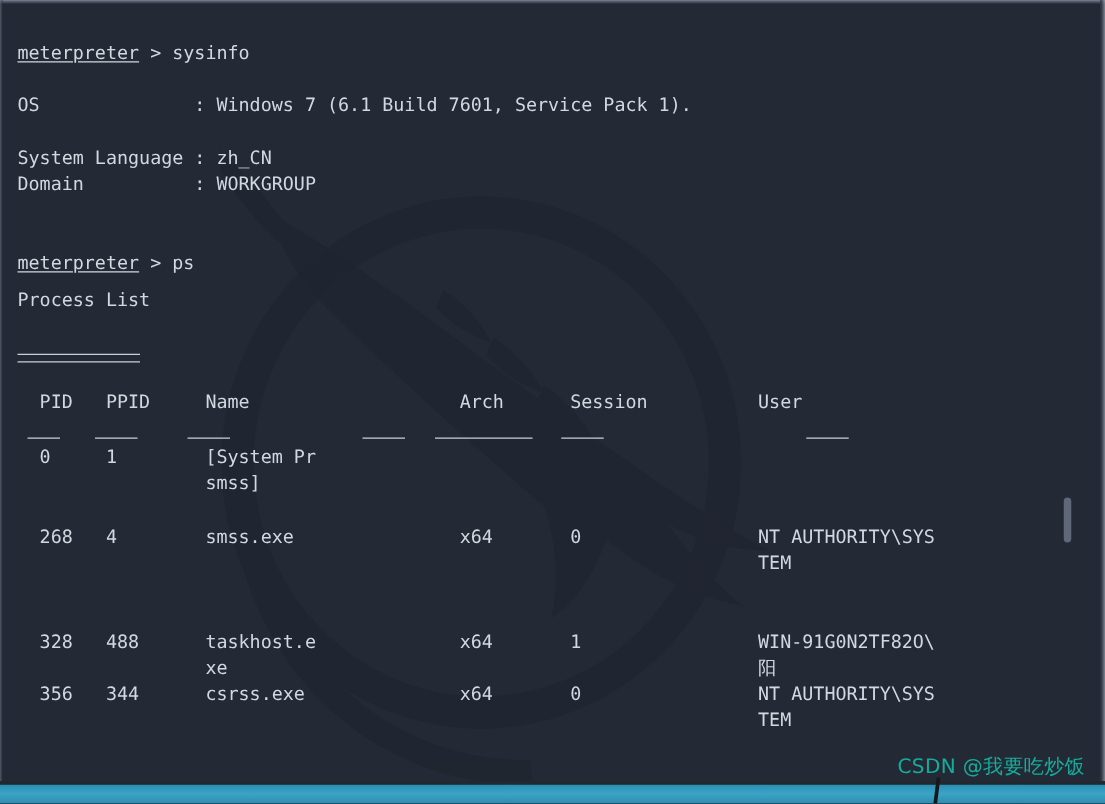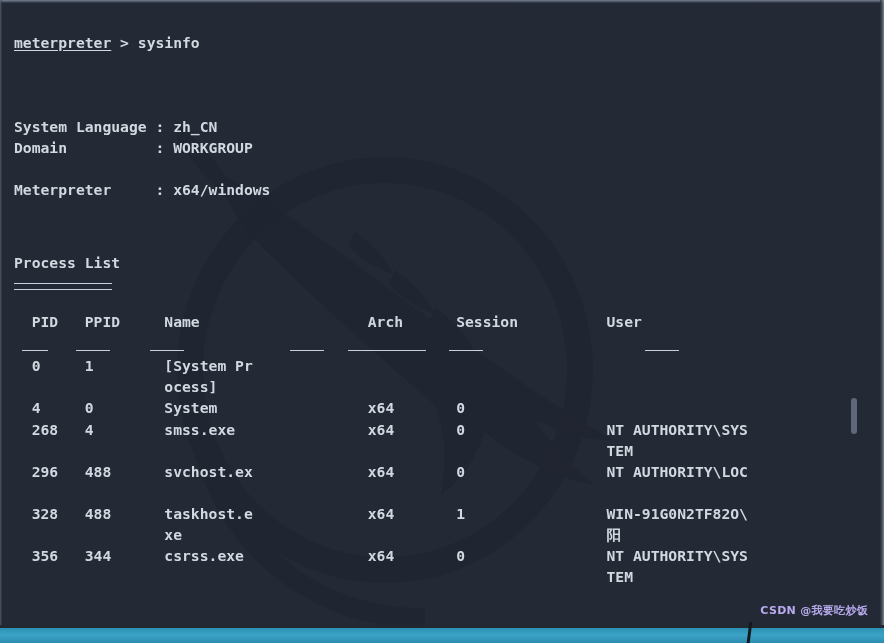--- a/index.html
+++ b/index.html
@@ -7,21 +7,20 @@
     padding: 0;
     background: #0d1117;
   }
   #screen {
     position: relative;
     width: 884px;
     height: 643px;
     overflow: hidden;
     background: #242a35;
     font-family: "DejaVu Sans Mono", "Liberation Mono", monospace;
-    font-weight: bold;
   }
 
   
   #term {
     position: absolute;
     left: 0; top: 0;
     width: 884px;
     height: 625px;
     background: #242a35;
     overflow: hidden;
@@ -120,22 +119,22 @@
     background: linear-gradient(to left, #9aa3b1, #39404d 70%, #2b313d);
     opacity: .75;
   }
 
   
   #watermark {
     position: absolute;
     right: 16px;
     top: 603px;
     font-family: "DejaVu Sans", "Liberation Sans", sans-serif;
-    font-size: 11px;
-    color: #c4b5fd;
+    font-size: 16px;
+    color: #14b8a6;
     opacity: .92;
     letter-spacing: .3px;
   }
   #bottombar-inner {
     position: absolute;
     left: 0; top: 625px;
     width: 884px; height: 18px;
     background: linear-gradient(to bottom, #22282f 0%, #22282f 14%, #2a8fb4 16%, #3ba4c6 55%, #2d8db0 100%);
   }
   #bottombar-notch {
@@ -177,39 +176,38 @@
 
     <div id="top-border"></div>
     <div id="left-border"></div>
 
     <div id="textlayer">
 
       
       <div class="line" style="top:32px"><span class="u">meterpreter</span><span> &gt; </span><span>sysinfo</span></div>
 
       
+      <div class="line" style="top:74px"><span>OS              : Windows 7 (6.1 Build 7601, Service Pack 1).</span></div>
       <div class="line" style="top:137px"><span>Domain          : WORKGROUP</span></div>
       <div class="line" style="top:116px"><span>System Language : zh_CN</span></div>
-      <div class="line" style="top:179px"><span>Meterpreter     : x64/windows</span></div>
-
-      
-
-      
-      <div class="line" style="top:252px">Process List</div>
+
+      
+      <div class="line" style="top:200px"><span class="u">meterpreter</span><span> &gt; </span><span>ps</span></div>
+
+      
+      <div class="line" style="top:230px">Process List</div>
 
       
       <div class="line" style="top:311px">  PID   PPID     Name                   Arch      Session          User                             Path</div>
 
       
       <div class="line" style="top:355px">  0     1        [System Pr</div>
-      <div class="line" style="top:376px">                 ocess]</div>
-      <div class="line" style="top:397px">  4     0        System                 x64       0</div>
+      <div class="line" style="top:376px">                 smss]</div>
       <div class="line" style="top:419px">  268   4        smss.exe               x64       0                NT AUTHORITY\SYS                 \SystemRoot\Syste</div>
       <div class="line" style="top:440px">                                                                   TEM                              m32\smss.exe</div>
-      <div class="line" style="top:461px">  296   488      svchost.ex             x64       0                NT AUTHORITY\LOC</div>
       <div class="line" style="top:503px">  328   488      taskhost.e             x64       1                WIN-91G0N2TF82O\                 C:\Windows\system</div>
       <div class="line" style="top:524px">                 xe                                                阳                                 32\taskhost.exe</div>
       <div class="line" style="top:545px">  356   344      csrss.exe              x64       0                NT AUTHORITY\SYS                 C:\Windows\system</div>
       <div class="line" style="top:566px">                                                                   TEM                              32\csrss.exe</div>
       <div class="line" style="top:587px"></div>
 
     </div>
 
     <div id="plrule"></div>
 

